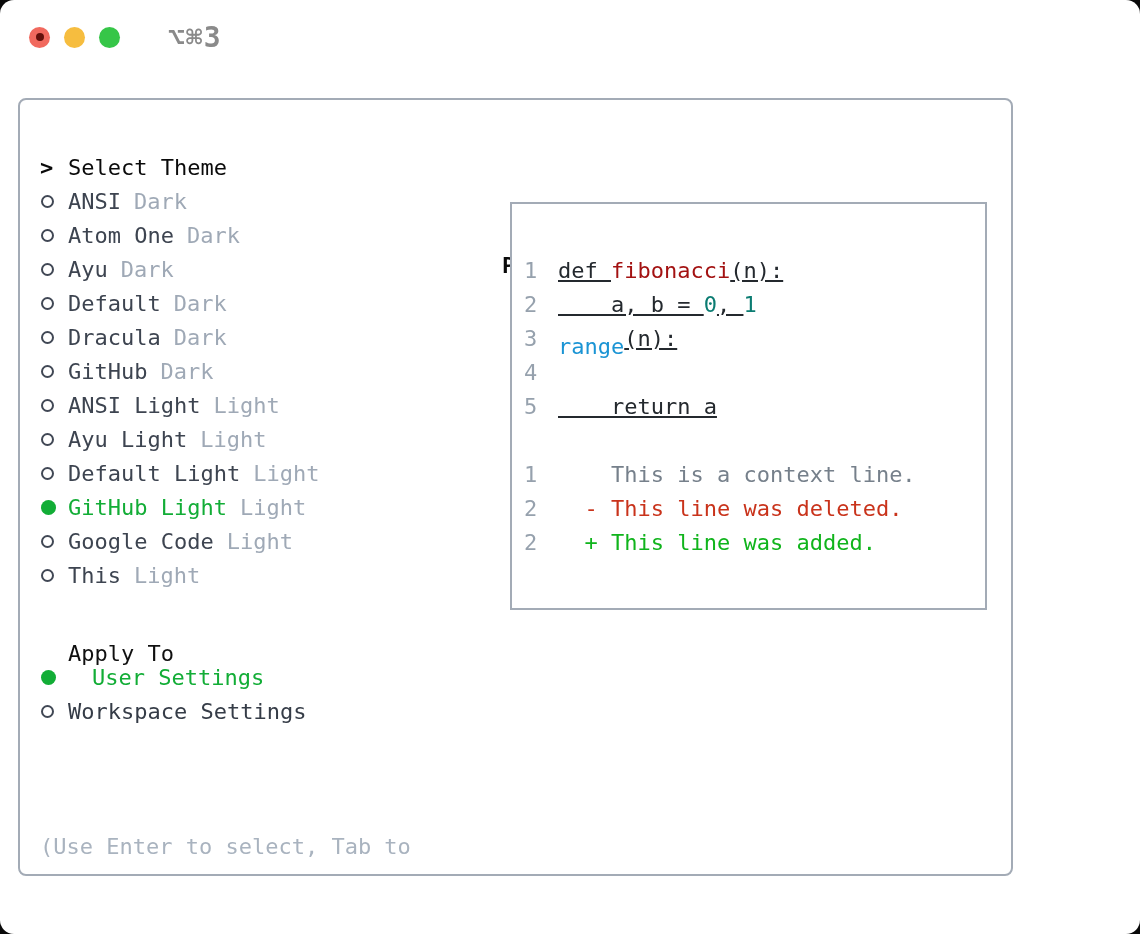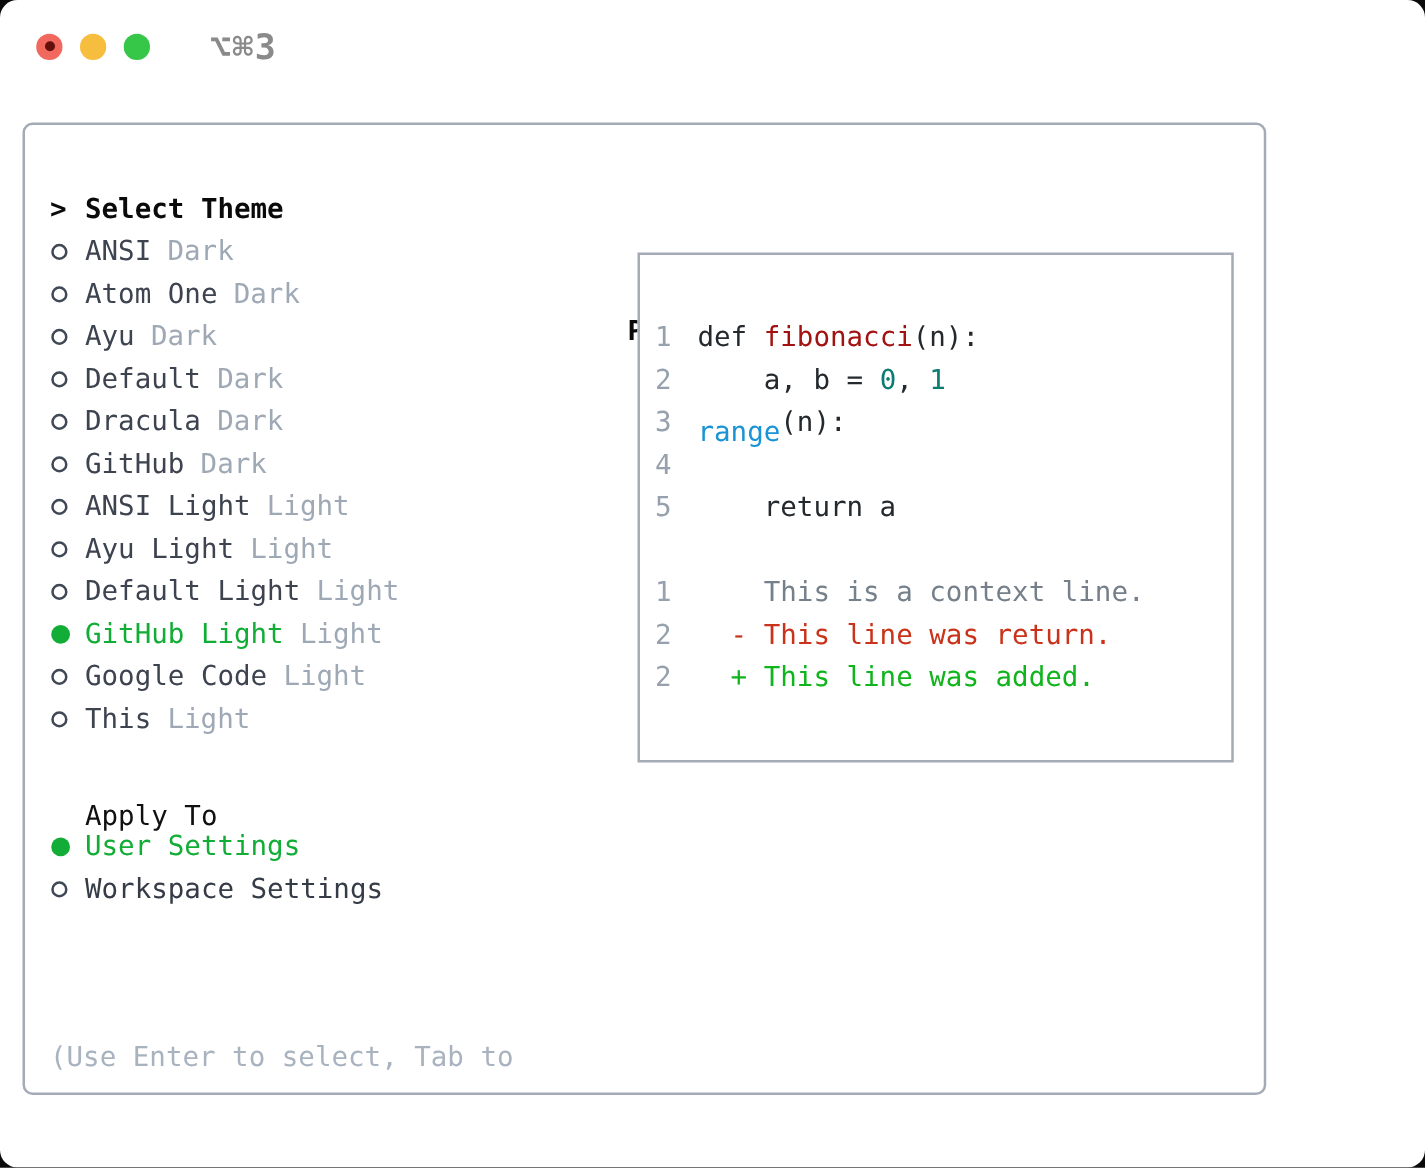--- a/index.html
+++ b/index.html
@@ -21,38 +21,38 @@
   .panel { position:absolute; left:18px; top:98px; width:995px; height:778px;
            border:2px solid #a3abb6; border-radius:8px; background:#fff; }
 
   
   .left { position:absolute; left:20px; top:50px; width:450px; }
   .row { height:34px; display:flex; align-items:center; font-size:22px; }
   .prefix { width:28px; flex:none; display:flex; align-items:center; }
   .cursor { font-weight:bold; color:#0a0a0a; font-size:22px; }
   .bullet { width:13px; height:13px; border-radius:50%; border:2px solid #414855; margin-left:1px; }
   .bullet.sel { width:15px; height:15px; border:none; background:var(--green-sel); }
-  .list-title { font-weight:bold; color:#0a0a0a; }
+  .list-title { font-weight:normal; color:#0a0a0a; }
   .tname { color:#3d4450; white-space:pre; }
   .tname.sel { color:var(--green-sel); }
   .variant { color:#9fa9b6; margin-left:13px; }
   .apply-title { color:#101010;margin-top:20px; }
   .opt-label { color:#353c47; white-space:pre; }
-  .opt-label.sel { color:var(--green-sel); }
+  .opt-label.sel { color:var(--green-sel);margin-left:24px; }
   .blank { height:34px; }
   .hint { color:#a9b3bf; font-size:22px; line-height:34px; white-space:pre; }
 
   
   .preview-title { position:absolute; left:482px; top:148px; height:34px; display:flex; align-items:center;
                    font-size:22px; font-weight:bold; color:#0a0a0a; }
   .preview-box { position:absolute; left:490px; top:102px; width:477px; height:408px;
                  border:2px solid #a3abb6; background:#fff; padding:49px 0 0 12px; }
   .crow { height:34px; display:flex; align-items:center; font-size:22px; white-space:pre; }
   .lnum { width:34px; flex:none; color:#96a1ad; }
-  .tok-code     { color:#24292e; }
+  .tok-code     { color:#24292e;text-decoration:underline; }
   .tok-function { color:var(--func-red); }
   .tok-number   { color:var(--num-teal); }
   .tok-builtin  { color:var(--builtin-blue);margin-top:16px; }
   .tok-context  { color:#76808b;text-align:center; }
   .tok-deleted  { color:var(--deleted-red); }
   .tok-added    { color:var(--added-green); }
 </style>
 </head>
 <body>
 
@@ -191,19 +191,19 @@
     <div class="preview-title">Preview</div>
     <div class="preview-box">
       <div id="code-lines">
           <div class="crow"><span class="lnum">1</span><span class="tok-code">def </span><span class="tok-function">fibonacci</span><span class="tok-code">(n):</span></div>
           <div class="crow"><span class="lnum">2</span><span class="tok-code">    a, b = </span><span class="tok-number">0</span><span class="tok-code">, </span><span class="tok-number">1</span></div>
           <div class="crow"><span class="lnum">3</span><span class="tok-builtin">range</span><span class="tok-code">(n):</span></div>
           <div class="crow"><span class="lnum">4</span></div>
           <div class="crow"><span class="lnum">5</span><span class="tok-code">    return a</span></div>
           <div class="crow"><span class="lnum"></span></div>
           <div class="crow"><span class="lnum">1</span><span class="tok-context">    This is a context line.</span></div>
-          <div class="crow"><span class="lnum">2</span><span class="tok-deleted">  - This line was return.</span></div>
+          <div class="crow"><span class="lnum">2</span><span class="tok-deleted">  - This line was deleted.</span></div>
           <div class="crow"><span class="lnum">2</span><span class="tok-added">  + This line was added.</span></div>
         </div>
     </div>
 
   </div>
 </div>
 
 </body></html>

